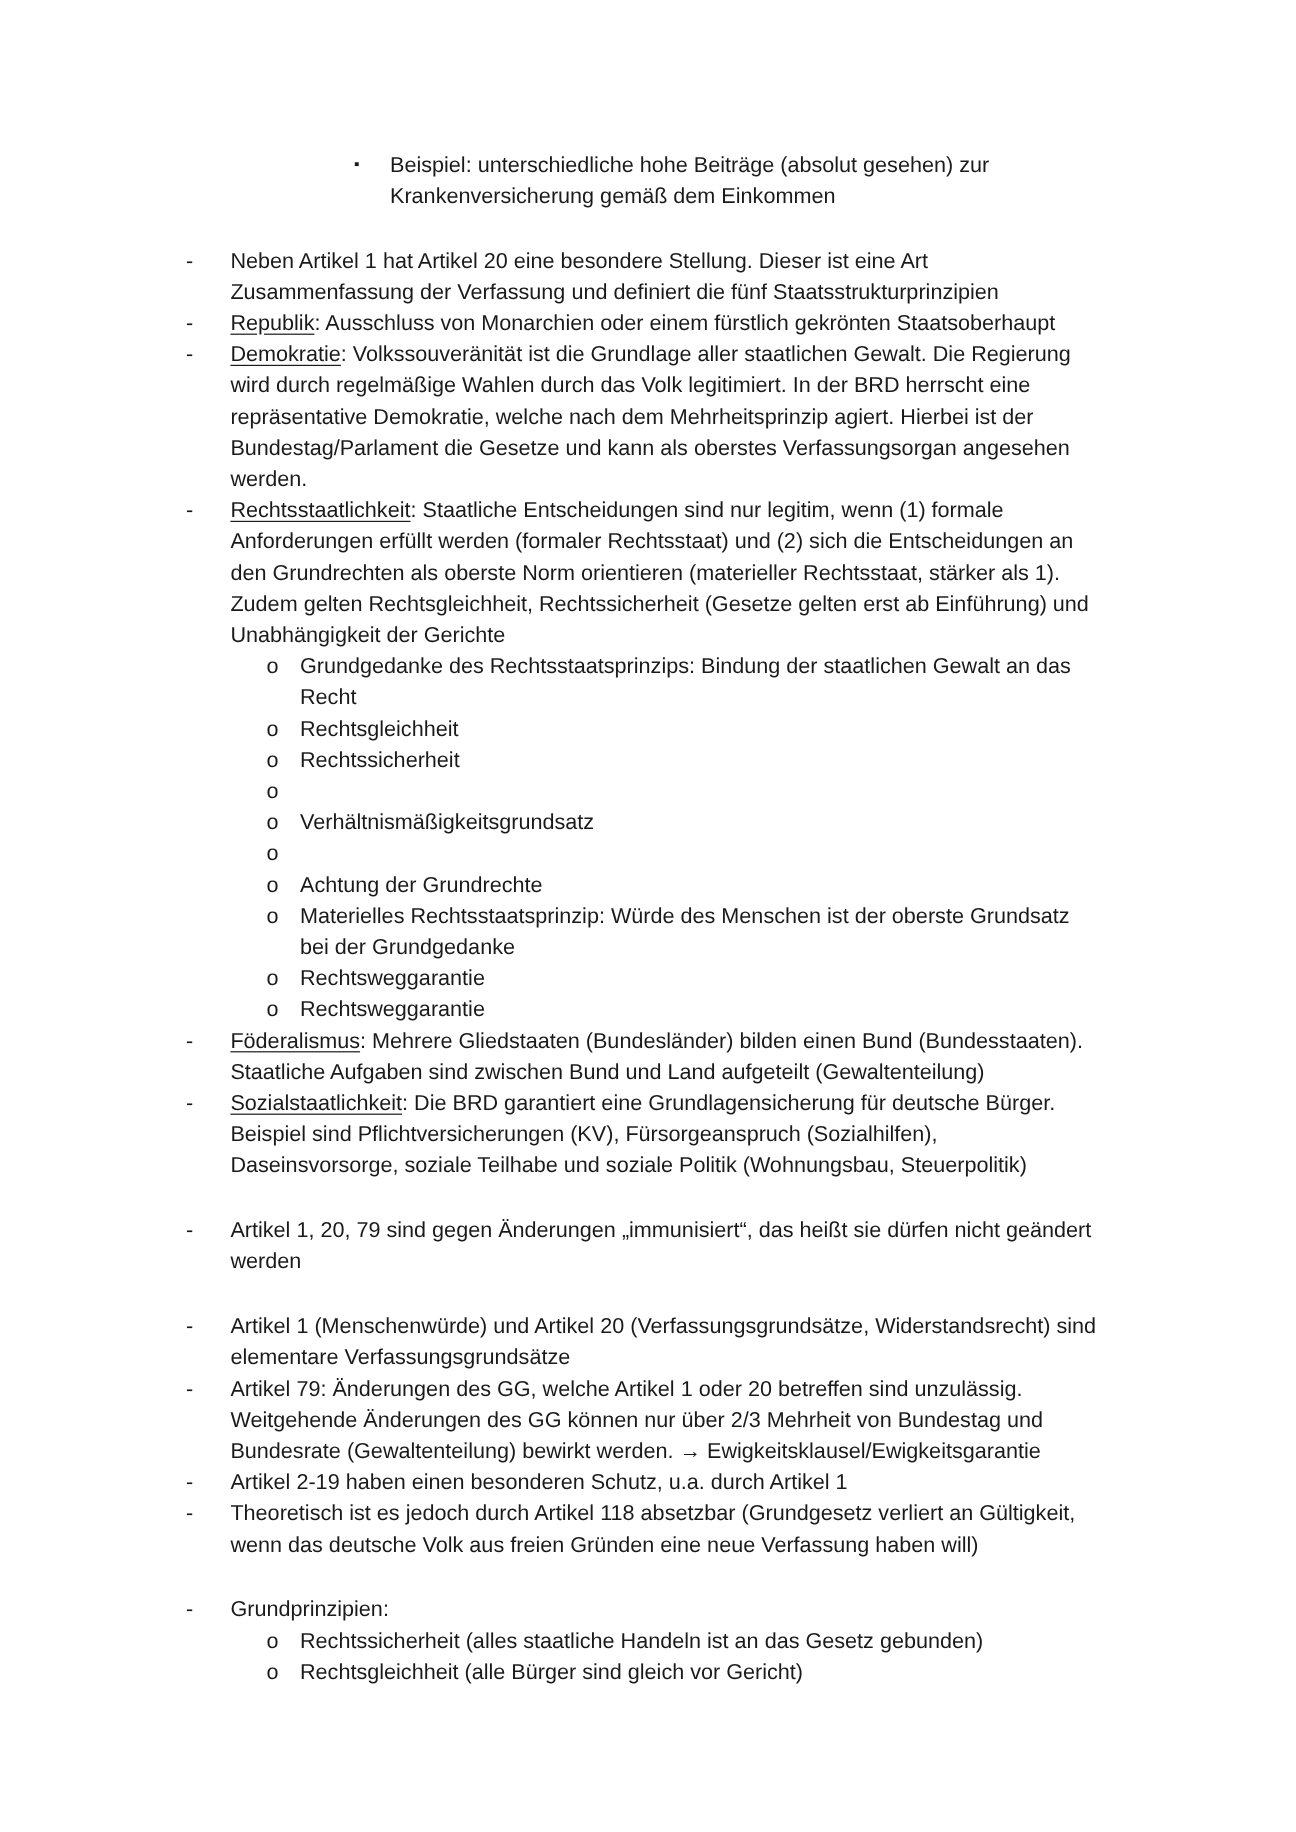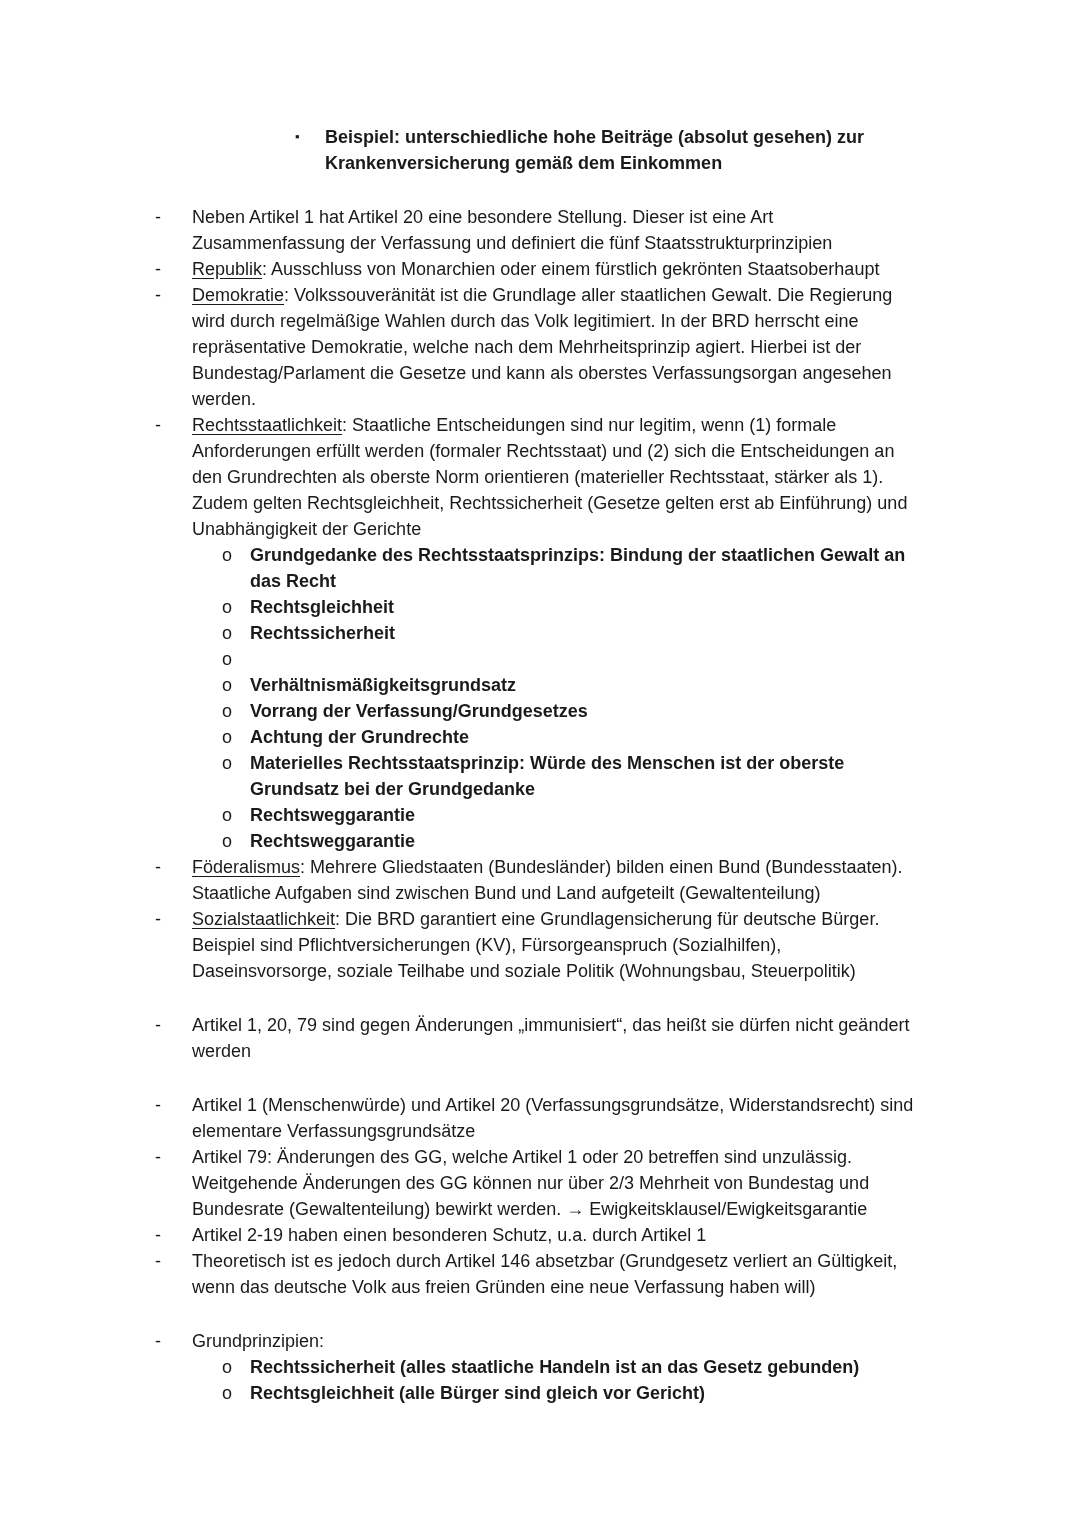--- a/index.html
+++ b/index.html
@@ -39,22 +39,22 @@
   .lvl1 .marker { width: 37px; }
   .lvl2 { padding-left: 67px; }
   .lvl2 .marker { width: 28px; }
   .lvl3 { padding-left: 140px; }
   .lvl3 .marker { width: 30px; font-size: 13px; line-height: 26px; }
   .item .text {
     flex: 1 1 auto;
     min-width: 0;
   }
   .lvl1 .text { max-width: 728px; }
-  .lvl2 .text { max-width: 668px; font-weight: bold; }
-  .lvl3 .text { max-width: 560px; font-weight: bold; }
+  .lvl2 .text { max-width: 668px; }
+  .lvl3 .text { max-width: 560px; }
   .lead-underline {
     text-decoration: underline;
     text-underline-offset: 3px;
   }
 </style>
 </head>
 <body>
 
 <div class="page">
   <div class="doc-body" id="doc-body">
@@ -92,21 +92,20 @@
       </div>
       <div class="item lvl2">
         <span class="marker">o</span>
       </div>
       <div class="item lvl2">
         <span class="marker">o</span>
         <span class="text">Verhältnismäßigkeitsgrundsatz</span>
       </div>
       <div class="item lvl2">
         <span class="marker">o</span>
-        <span class="text">Vorrang der Verfassung/Grundgesetzes</span>
       </div>
       <div class="item lvl2">
         <span class="marker">o</span>
         <span class="text">Achtung der Grundrechte</span>
       </div>
       <div class="item lvl2">
         <span class="marker">o</span>
         <span class="text">Materielles Rechtsstaatsprinzip: Würde des Menschen ist der oberste Grundsatz bei der Grundgedanke</span>
       </div>
       <div class="item lvl2">
@@ -136,21 +135,21 @@
       <div class="item lvl1">
         <span class="marker">-</span>
         <span class="text">Artikel 79: Änderungen des GG, welche Artikel 1 oder 20 betreffen sind unzulässig. Weitgehende Änderungen des GG können nur über 2/3 Mehrheit von Bundestag und Bundesrate (Gewaltenteilung) bewirkt werden. → Ewigkeitsklausel/Ewigkeitsgarantie</span>
       </div>
       <div class="item lvl1">
         <span class="marker">-</span>
         <span class="text">Artikel 2-19 haben einen besonderen Schutz, u.a. durch Artikel 1</span>
       </div>
       <div class="item lvl1">
         <span class="marker">-</span>
-        <span class="text">Theoretisch ist es jedoch durch Artikel 146 absetzbar (Grundgesetz verliert an Gültigkeit, wenn das deutsche Volk aus freien Gründen eine neue Verfassung haben will)</span>
+        <span class="text">Theoretisch ist es jedoch durch Artikel 118 absetzbar (Grundgesetz verliert an Gültigkeit, wenn das deutsche Volk aus freien Gründen eine neue Verfassung haben will)</span>
       </div>
       <div class="item lvl1 gap">
         <span class="marker">-</span>
         <span class="text">Grundprinzipien:</span>
       </div>
       <div class="item lvl2">
         <span class="marker">o</span>
         <span class="text">Rechtssicherheit (alles staatliche Handeln ist an das Gesetz gebunden)</span>
       </div>
       <div class="item lvl2">

